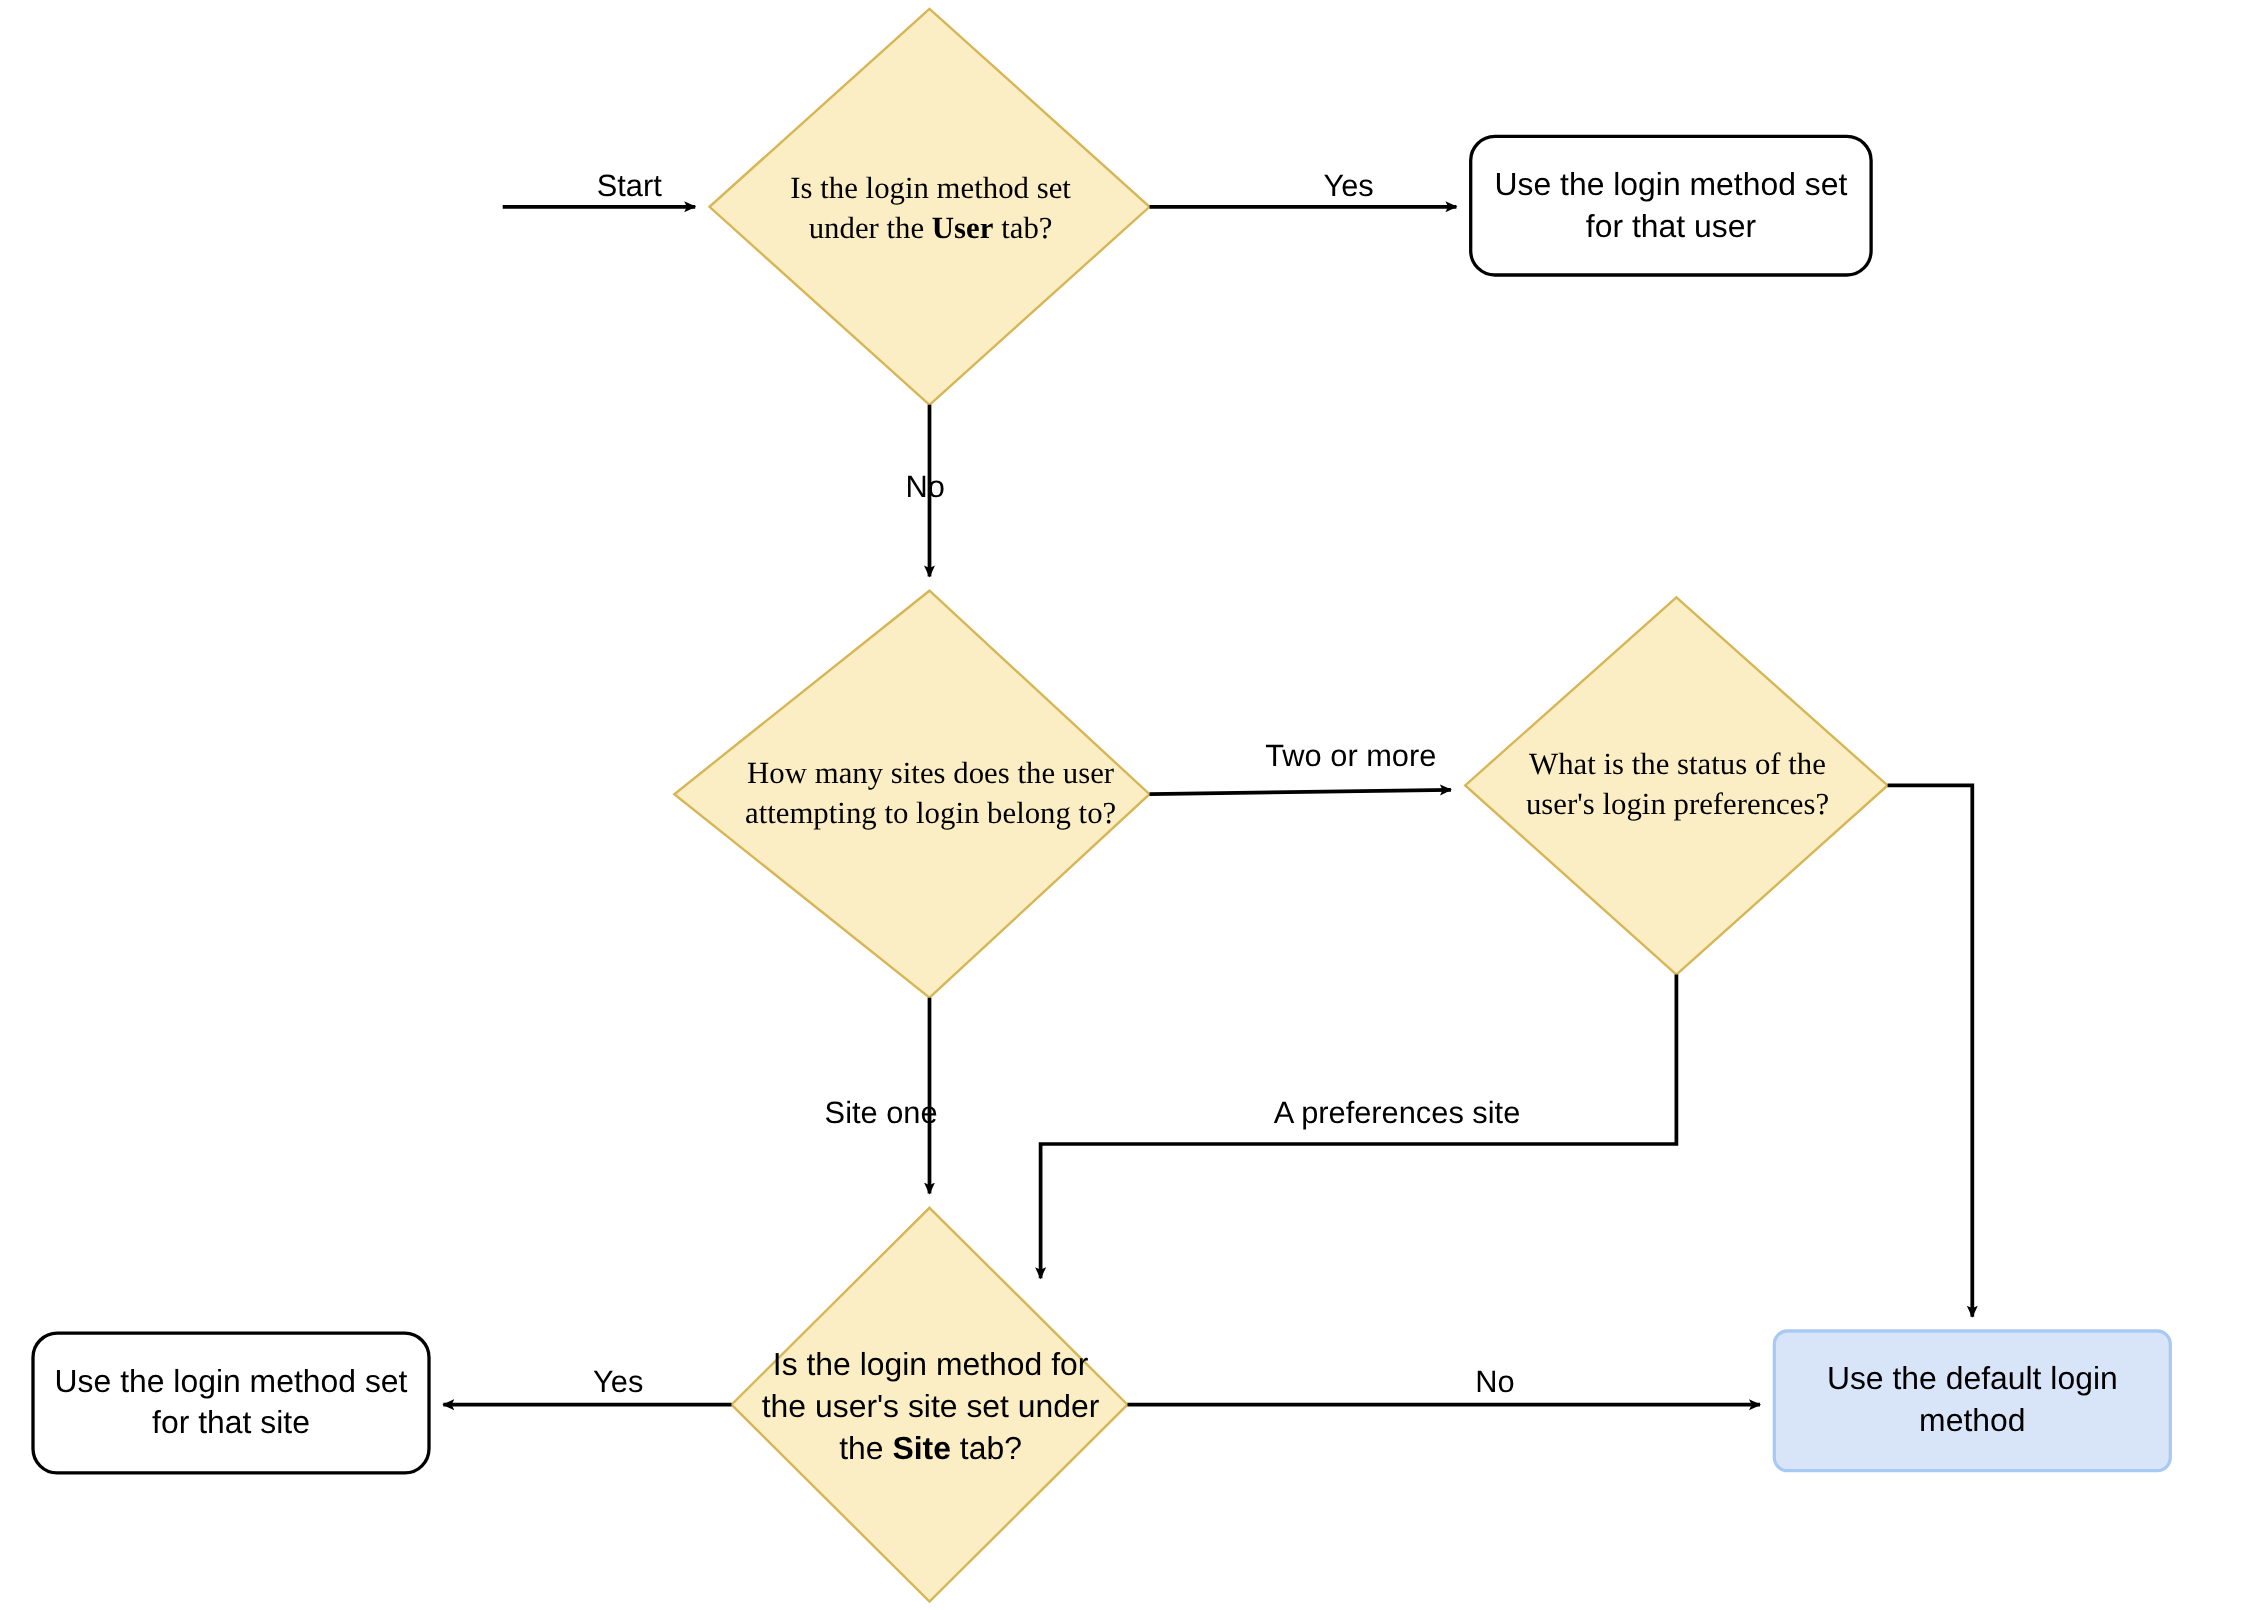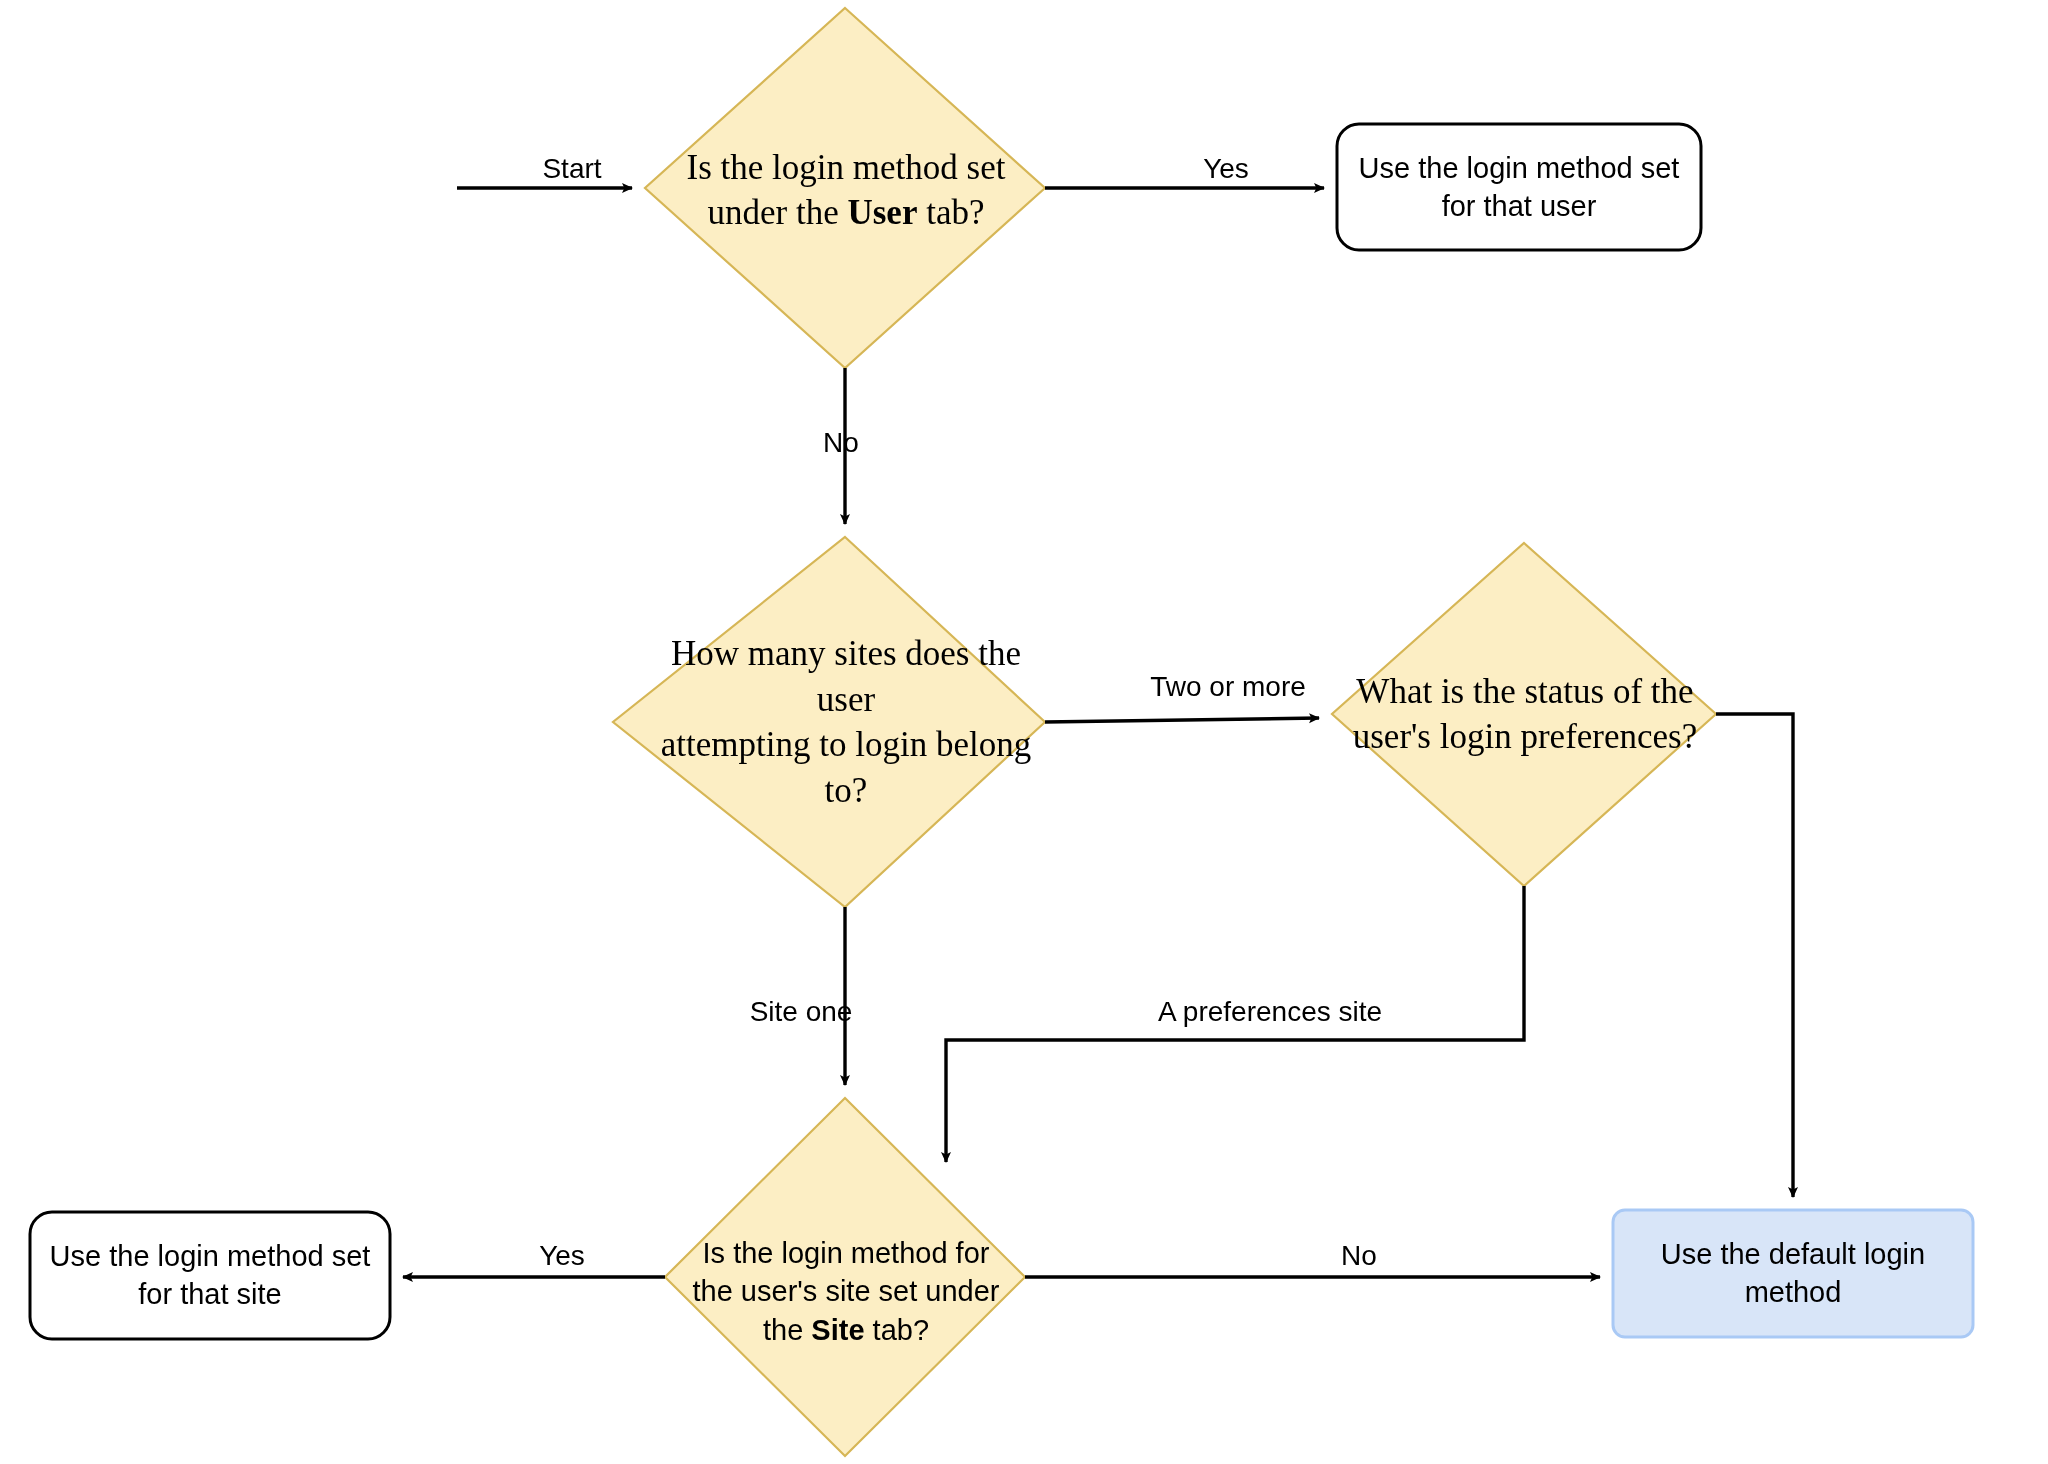--- a/index.html
+++ b/index.html
@@ -27,21 +27,21 @@
     display: flex;
     align-items: center;
     justify-content: center;
     text-align: center;
     color: #000000;
     pointer-events: none;
     white-space: pre-line;
   }
   .serif-label {
     font-family: "Liberation Serif", serif;
-    font-size: 35px;
+    font-size: 28px;
     line-height: 1.30;
   }
   .sans-label {
     font-family: "Liberation Sans", sans-serif;
     font-size: 29px;
     line-height: 1.32;
   }
   .edge-label {
     position: absolute;
     font-family: "Liberation Sans", sans-serif;
@@ -102,21 +102,21 @@
   </svg>
 
   <div class="node-label serif-label" style="left:660px; top:140px; width:372px; height:100px;"><span>Is the login method set<br>under the <b>User</b> tab?</span></div>
 
   <div class="node-label sans-label" style="left:1345px; top:130px; width:348px; height:114px;"><span>Use the login method set<br>for that user</span></div>
 
   <div class="node-label serif-label" style="left:640px; top:672px; width:412px; height:100px;"><span>How many sites does the user<br>attempting to login belong to?</span></div>
 
   <div class="node-label serif-label" style="left:1340px; top:664px; width:370px; height:100px;"><span>What is the status of the<br>user's login preferences?</span></div>
 
-  <div class="node-label sans-label" style="left:662px; top:1209px; width:368px; height:140px;align-items:flex-end;"><span>Is the login method for<br>the user's site set under<br>the <b>Site</b> tab?</span></div>
+  <div class="node-label sans-label" style="left:662px; top:1209px; width:368px; height:140px;"><span>Is the login method for<br>the user's site set under<br>the <b>Site</b> tab?</span></div>
 
   <div class="node-label sans-label" style="left:38px; top:1218px; width:344px; height:114px;"><span>Use the login method set<br>for that site</span></div>
 
   <div class="node-label sans-label" style="left:1621px; top:1216px; width:344px; height:114px;"><span>Use the default login<br>method</span></div>
 
   <div class="edge-label center" style="left:524px; top:150px;">Start</div>
 
   <div class="edge-label center" style="left:1178px; top:150px;">Yes</div>
 
   <div class="edge-label center" style="left:793px; top:424px;">No</div>

